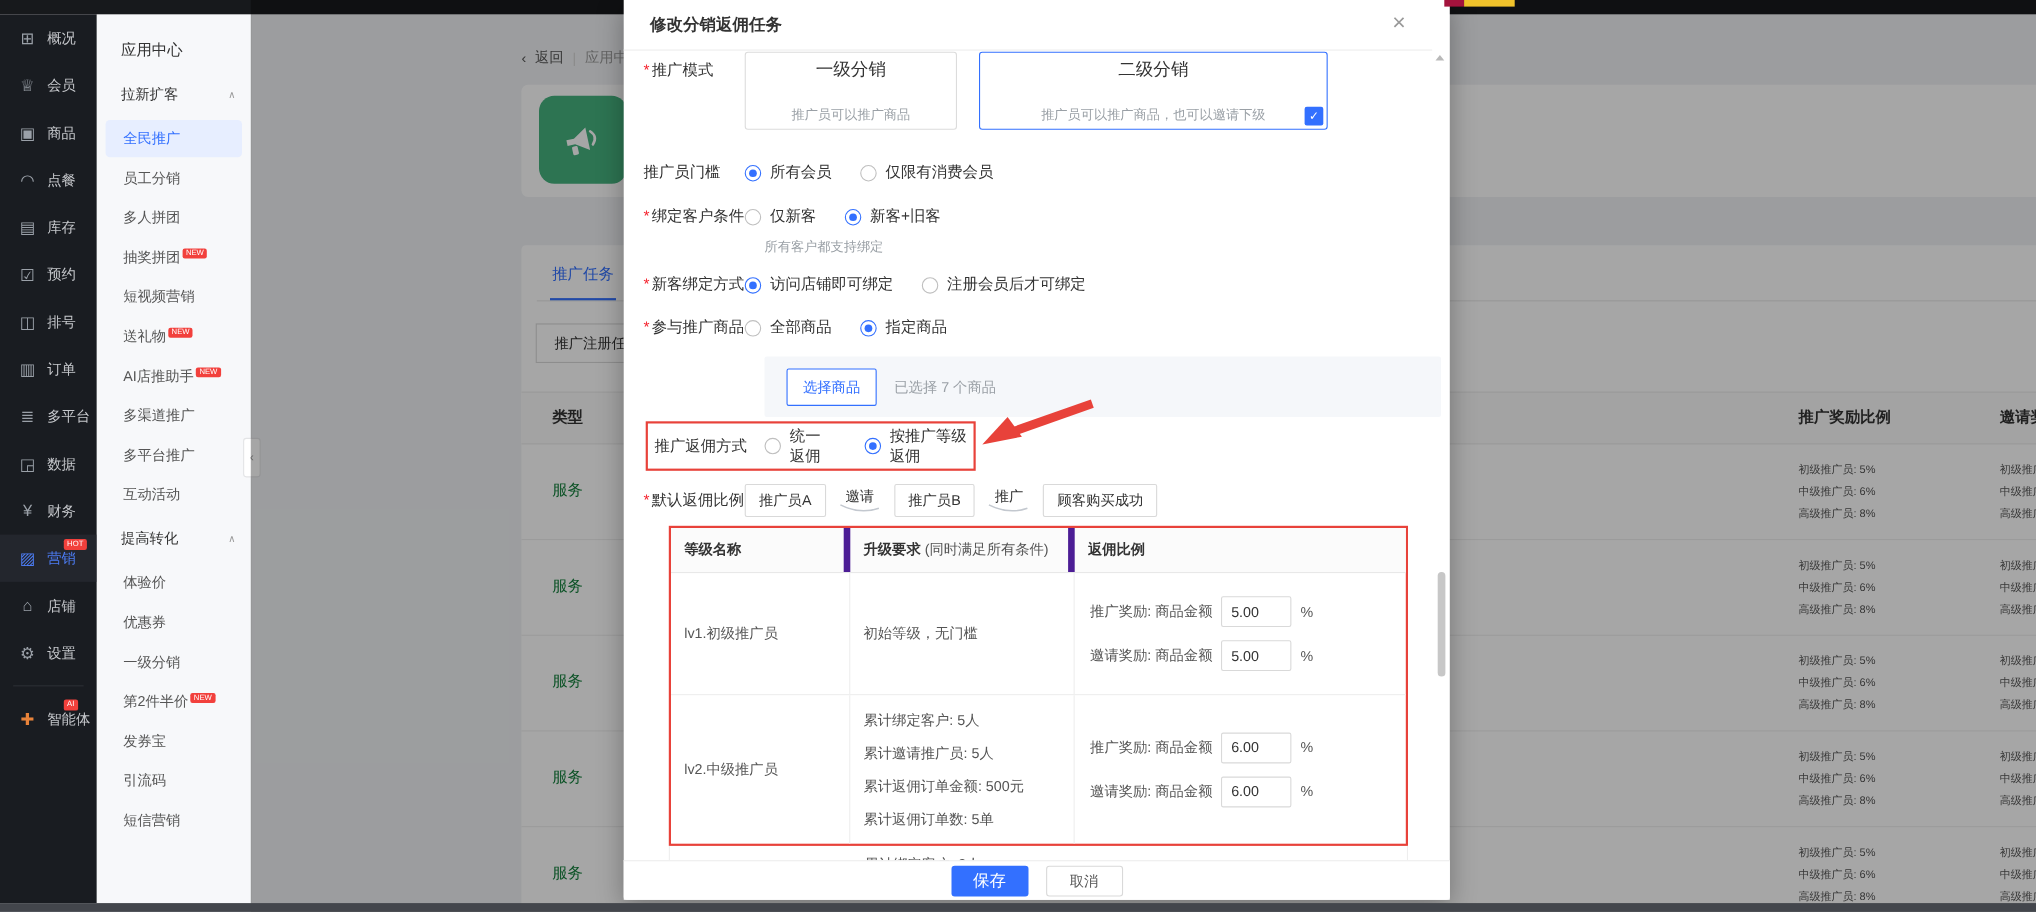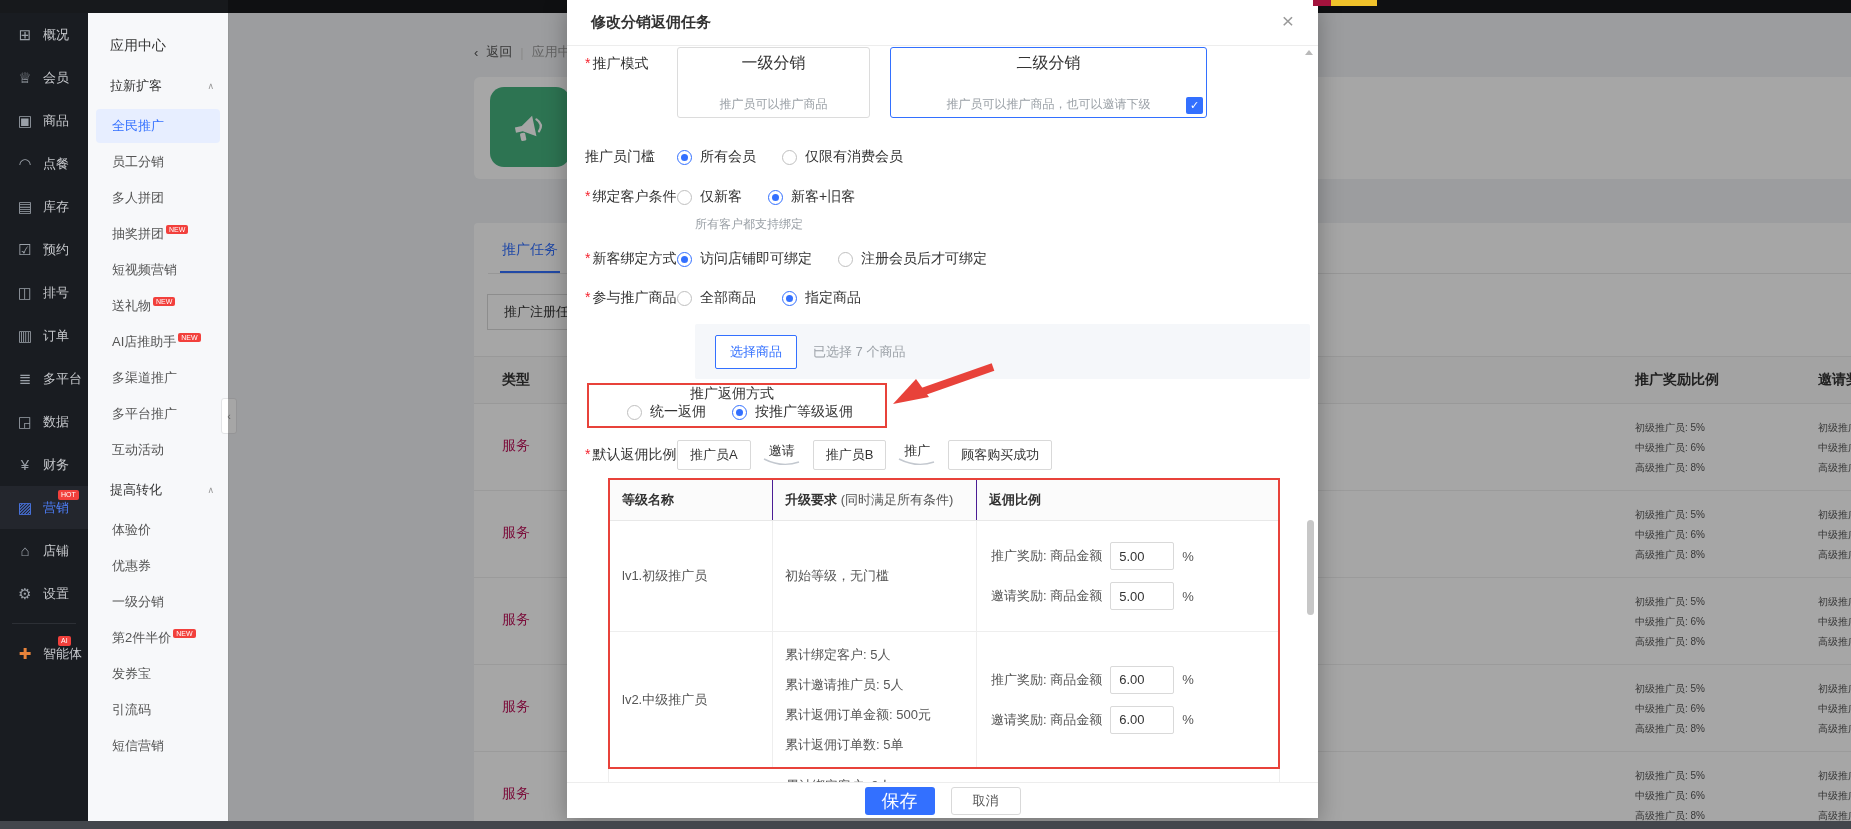--- a/index.html
+++ b/index.html
@@ -60,35 +60,35 @@
   .tab.on{color:#3370ff;border-bottom:2px solid #3370ff;margin-left:12px;}
 
   #subtabs{left:14px;top:71px;display:flex;}
   .seg{padding:8px 16px;border:1px solid #d9d9d9;margin-left:-1px;background:#fff;font-size:13px;color:#333;cursor:pointer;position:relative;}
   .seg.on{border-color:#3370ff;color:#3370ff;z-index:2;}
 
   #bg-table{left:0;top:133px;right:0;}
   #bgt-head{position:relative;height:46px;background:#fafafa;border-top:1px solid #ececec;border-bottom:1px solid #ececec;}
   .bgt-hcell{position:absolute;top:14px;font-size:14px;font-weight:bold;color:#333;}
   .bgt-row{position:relative;height:86px;border-bottom:1px solid #efefef;}
-  .bgt-type{position:absolute;left:28px;top:33px;font-size:14px;color:#be185d;text-align:center;}
+  .bgt-type{position:absolute;left:28px;top:33px;font-size:14px;color:#15803d;text-align:center;}
   .bgt-stack{position:absolute;top:14px;font-size:10px;color:#555;line-height:20px;}
   .cx-type{left:28px;} .cx-promo{left:1161px;} .cx-invite{left:1344px;}
 
   
   #overlay{left:228px;top:0;right:0;bottom:0;background:rgba(0,0,0,0.35);z-index:50;}
   #modal{left:567px;top:0;width:751px;height:818px;background:#fff;z-index:60;border-radius:0 0 3px 3px;
          box-shadow:0 6px 24px rgba(0,0,0,.3);}
-  #m-head{position:absolute;left:0;top:0;right:0;height:45px;border-bottom:1px solid #ededed;}
+  #m-head{position:absolute;left:0;top:0;right:16px;height:45px;border-bottom:1px solid #ededed;}
   #m-title{position:absolute;left:24px;top:13px;font-size:15px;font-weight:bold;color:#333;}
   #m-close{position:absolute;right:24px;top:9px;font-size:21px;color:#999;cursor:pointer;}
   #m-body{position:absolute;left:0;top:45px;right:0;bottom:35px;overflow:hidden;padding-left:18px;}
   #m-foot{position:absolute;left:0;bottom:0;right:0;height:35px;border-top:1px solid #ededed;
           display:flex;align-items:center;justify-content:center;gap:16px;background:#fff;}
-  .btn-primary{width:70px;height:28px;background:#3370ff;color:#fff;border:none;border-radius:3px;font-size:18px;cursor:pointer;}
+  .btn-primary{width:70px;height:28px;background:#3370ff;color:#fff;border:none;border-radius:3px;font-size:15px;cursor:pointer;}
   .btn-plain{width:70px;height:28px;background:#fff;color:#555;border:1px solid #d9d9d9;border-radius:3px;font-size:13px;cursor:pointer;}
 
   .frow{display:flex;align-items:center;}
   .flabel{width:92px;flex:none;font-size:14px;color:#333;}
   .star{color:#f5222d;margin-right:2px;}
   .opts{display:flex;align-items:center;gap:26px;}
   .opt{display:inline-flex;align-items:center;gap:8px;cursor:pointer;}
   .opt-lbl{font-size:14px;color:#333;}
   .radio{width:15px;height:15px;border:1px solid #bfbfbf;border-radius:50%;background:#fff;flex:none;box-sizing:border-box;}
   .radio.on{border-color:#3370ff;}
@@ -109,33 +109,33 @@
   #r2{margin-top:22px;height:34px;}
   #r3{margin-top:6px;height:34px;}
   #note-row{margin-left:110px;margin-top:2px;height:18px;font-size:12px;color:#9aa0a6;}
   #r4{margin-top:8px;height:34px;}
   #r5{margin-top:5px;height:34px;}
   #product-panel{margin-left:110px;margin-top:9px;width:615px;height:55px;background:#f5f7fa;border-radius:2px;
                  display:flex;align-items:center;gap:16px;padding-left:20px;box-sizing:border-box;}
   #select-products{background:#fff;border:1px solid #3370ff;color:#3370ff;font-size:13px;padding:7px 14px;border-radius:2px;cursor:pointer;}
   #selected-count{font-size:13px;color:#9aa0a6;}
   #hl-box{margin-top:4px;margin-left:2px;width:300px;height:45px;border:2px solid #e8423a;box-sizing:border-box;
-          display:flex;align-items:center;padding-left:6px;flex-direction:column;}
+          display:flex;align-items:center;padding-left:6px;}
   #hl-box .flabel{width:auto;margin-right:16px;}
   #hl-arrow{position:absolute;left:322px;top:315px;width:115px;height:50px;z-index:5;}
   #r6{margin-top:12px;}
   #flow{display:flex;align-items:center;gap:12px;}
   .flow-box{border:1px solid #d9d9d9;border-radius:2px;height:28px;display:flex;align-items:center;
             padding:0 12px;font-size:13px;color:#333;background:#fff;}
   .flow-arrow{display:flex;flex-direction:column;align-items:center;font-size:13px;color:#333;line-height:13px;}
 
   #levels-table{margin-left:23px;margin-top:8px;width:672px;border:2px solid #e8423a;box-sizing:border-box;background:#fff;}
   .lt-grid{display:grid;grid-template-columns:163px 204px 1fr;}
   #lt-head{background:#fbfbfb;border-bottom:1px solid #e8e8e8;}
-  .lt-hc{padding:11px 0 11px 12px;font-size:13px;color:#333;font-weight:bold;border-right:1px solid #4c1d95;}
+  .lt-hc{padding:11px 0 11px 12px;font-size:13px;color:#333;font-weight:bold;border-right:6px solid #4c1d95;}
   .lt-hc:last-child{border-right:none;}
   .lt-hint{font-weight:normal;color:#555;}
   .lt-row{border-bottom:1px solid #eee;height:110px;}
   .lt-row.tall{height:135px;border-bottom:none;}
   .lt-c1,.lt-c2{border-right:1px solid #eee;display:flex;flex-direction:column;justify-content:center;
                 padding-left:12px;font-size:13px;color:#555;}
   .lt-req{line-height:30px;}
   .lt-c3{display:flex;flex-direction:column;justify-content:center;gap:12px;padding-left:14px;}
   .ratio-line{display:flex;align-items:center;gap:8px;font-size:13px;color:#555;}
   .pct{width:64px;height:28px;border:1px solid #d9d9d9;border-radius:2px;padding-left:8px;font-size:13px;color:#333;

